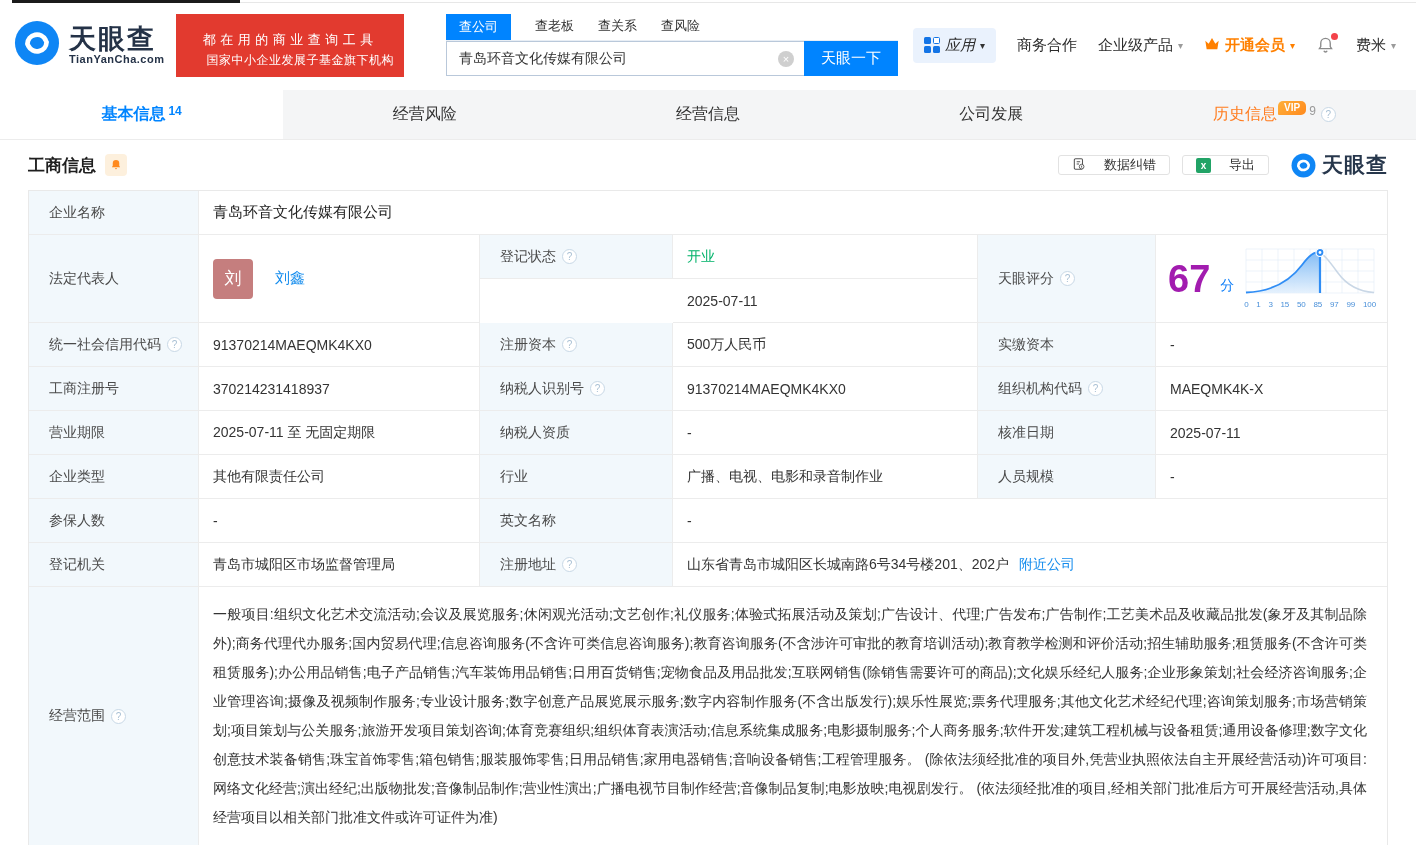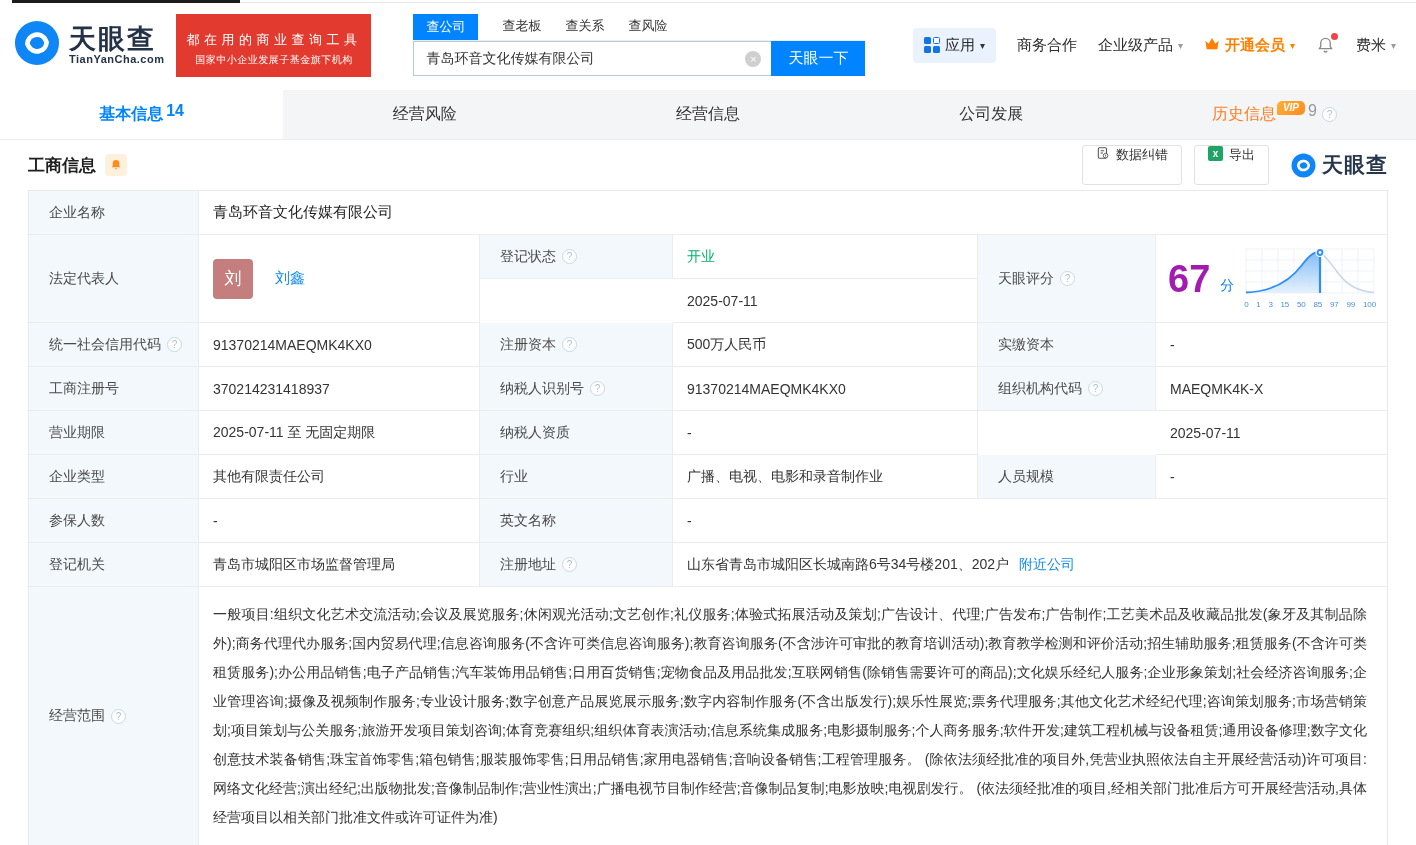--- a/index.html
+++ b/index.html
@@ -10,62 +10,62 @@
   .artifact { position:absolute; top:0; left:12px; width:228px; height:3px; background:#1b1b1b; z-index:9; }
   .artifact2 { position:absolute; top:2px; left:240px; right:0; height:1px; background:#e7e7e7; z-index:9; }
 
   
   .header { height:90px; display:flex; align-items:center; padding:0 20px 0 14px; background:#fff; }
   .logo { display:flex; align-items:center; gap:9px; cursor:pointer; }
   .logo-txt .cn { font-size:27px; font-weight:bold; color:#243247; letter-spacing:2px; line-height:28px; }
   .logo-txt .en { font-size:11px; font-weight:bold; color:#243247; letter-spacing:.5px; }
   .slogan { margin-left:12px; background:#e23a2f; color:#fff; padding:7px 10px; text-align:center; }
   .slogan .l1 { font-size:13px; letter-spacing:4.5px; line-height:20px; white-space:nowrap;margin-top:9px; }
-  .slogan .l2 { font-size:10px; letter-spacing:.5px; line-height:20px; white-space:nowrap; }
+  .slogan .l2 { font-size:12px; letter-spacing:.5px; line-height:20px; white-space:nowrap;margin-left:20px; }
 
   .search-wrap { margin-left:42px; width:452px; }
   .search-tabs { display:flex; align-items:flex-end; gap:24px; border-bottom:1px solid #e8eef5; height:27px; font-size:13px; }
   .search-tab { color:#333; padding-bottom:5px; cursor:pointer; }
   .search-tab.active { background:#0084ff; color:#fff; padding:4px 13px; margin-bottom:0; }
   .search-box { display:flex; height:35px; }
   .search-input-wrap { position:relative; flex:1; }
   .search-input { width:100%; height:100%; border:1px solid #b9c8da; border-right:none; padding:0 32px 0 12px; font-size:14px; color:#333; outline:none; font-family:inherit; }
   .clear-icon { position:absolute; right:10px; top:10px; width:16px; height:16px; border-radius:50%; background:#cfcfcf; color:#fff; font-size:11px; line-height:16px; text-align:center; cursor:pointer; }
   .search-btn { width:94px; background:#0084ff; color:#fff; border:none; font-size:15px; cursor:pointer; font-family:inherit; }
 
   .nav { margin-left:auto; display:flex; align-items:center; gap:21px; font-size:15px; color:#2b2b2b; white-space:nowrap; }
   .nav-item { display:flex; align-items:center; gap:5px; cursor:pointer; }
-  .nav-apps { background:#eaf2fd; border-radius:4px; padding:8px 11px; }
+  .nav-apps { background:#eaf2fd; border-radius:4px; padding:8px 11px;font-style:italic; }
   .grid-icon { display:grid; grid-template-columns:7px 7px; grid-template-rows:7px 7px; gap:2px; }
   .grid-icon i { background:#1374e6; border-radius:1.5px; }
   .grid-icon i.lite { background:#fff; border:1.5px solid #1374e6; }
   .caret { font-size:10px; color:#9b9b9b; }
   .nav-vip { color:#ff8000; font-weight:bold; }
   .nav-vip .caret { color:#ff8000; }
   .bell-wrap { position:relative; cursor:pointer; display:flex; }
   .bell-dot { position:absolute; top:-3px; right:-3px; width:7px; height:7px; background:#f3434a; border-radius:50%; }
 
   
   .tabbar { display:flex; height:50px; background:#f4f5f6; border-bottom:1px solid #ececec; }
   .tab { flex:1; display:flex; align-items:center; justify-content:center; gap:3px; font-size:16px; color:#333; cursor:pointer; position:relative; }
   .tab.active { background:#fff; color:#0084ff; font-weight:bold; }
-  .tab .cnt { font-size:16px; color:#0084ff; margin-top:-8px;text-align:right; }
+  .tab .cnt { font-size:12px; color:#0084ff; margin-top:-8px;text-align:right; }
   .tab.history { color:#ff7d20; }
   .tab.history .cnt { color:#999; }
   .tab-label { position:relative; }
-  .vip-badge { position:absolute; top:-14px; right:-30px; background:linear-gradient(135deg,#ffb03a,#ff8a1e); color:#fff; font-size:10px; font-style:italic; font-weight:bold; padding:1.5px 6px; border-radius:5px 5px 5px 1px; }
+  .vip-badge { position:absolute; top:-14px; right:-30px; background:linear-gradient(135deg,#ffb03a,#ff8a1e); color:#fff; font-size:10px; font-weight:bold; padding:1.5px 6px; border-radius:5px 5px 5px 1px; }
   .help { width:15px; height:15px; border:1px solid #c8d8e6; border-radius:50%; color:#a9c0d4; font-size:10px; line-height:13px; text-align:center; display:inline-block; flex:none; cursor:pointer; font-style:normal; font-weight:normal; background:#fff;}
   .tab .help { margin-left:2px; }
 
   
   .section-head { height:50px; display:flex; align-items:center; padding:0 28px; background:#fff; }
   .section-title { font-size:17px; font-weight:bold; color:#1f1f1f; }
   .section-bell { margin-left:9px; width:22px; height:22px; background:#fdf0dd; border-radius:4px; display:flex; align-items:center; justify-content:center; cursor:pointer; }
   .head-right { margin-left:auto; display:flex; align-items:center; gap:12px; }
-  .btn { height:40px; border:1px solid #e2e2e2; border-radius:3px; background:#fff; display:flex; align-items:flex-start; gap:6px; padding:0 13px; font-size:13px; color:#333; cursor:pointer; font-family:inherit; }
+  .btn { height:20px; border:1px solid #e2e2e2; border-radius:3px; background:#fff; display:flex; align-items:center; gap:18px; padding:0 13px; font-size:13px; color:#333; cursor:pointer; font-family:inherit; }
   .xls { width:15px; height:15px; background:#21a366; border-radius:2px; color:#fff; font-size:10px; font-weight:bold; line-height:15px; text-align:center; }
   .watermark { display:flex; align-items:center; gap:6px; margin-left:10px; }
   .wm-txt { font-size:21px; font-weight:bold; color:#27374c; letter-spacing:1px; }
 
   
   .table { margin:0 28px; border:1px solid #e9e9e9; display:grid;
     grid-template-columns:170px 281px 193px 305px 178px 1fr;
     grid-template-rows:repeat(9,44px) auto; }
   .cell { border-right:1px solid #ececec; border-bottom:1px solid #ececec; display:flex; align-items:center; padding:0 12px 0 20px; font-size:14px; min-width:0; }
   .cell.lab { background:#f2f8fc; color:#4a4a4a; gap:6px; }
@@ -348,20 +348,23 @@
     </div>
   <div class="cell val" style="grid-area:6/2/7/3">
       <span>2025-07-11 至 无固定期限</span>
     </div>
   <div class="cell lab" style="grid-area:6/3/7/4">
       <span>纳税人资质</span>
     </div>
   <div class="cell val" style="grid-area:6/4/7/5">
       <span>-</span>
     </div>
+  <div class="cell lab" style="grid-area:6/5/7/6">
+      <span>核准日期</span>
+    </div>
   <div class="cell val edge" style="grid-area:6/6/7/7">
       <span>2025-07-11</span>
     </div>
 
   <div class="cell lab" style="grid-area:7/1/8/2">
       <span>企业类型</span>
     </div>
   <div class="cell val" style="grid-area:7/2/8/3">
       <span>其他有限责任公司</span>
     </div>

